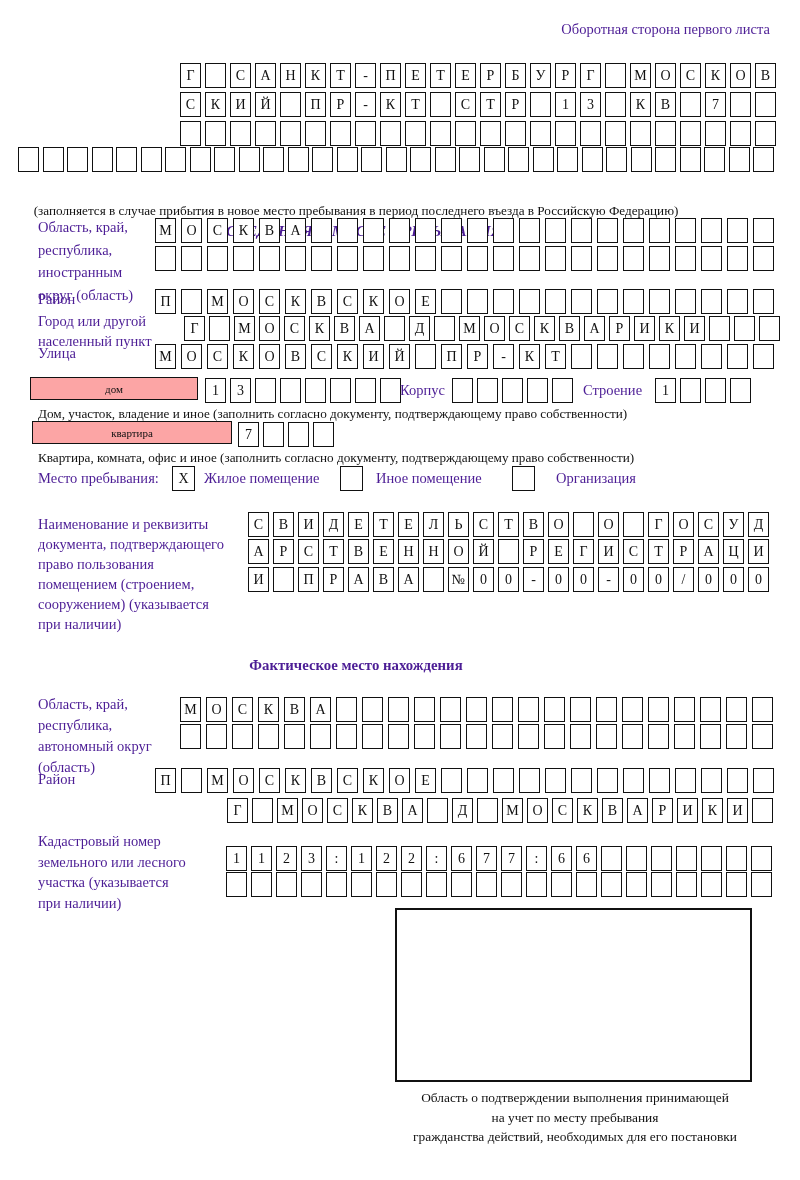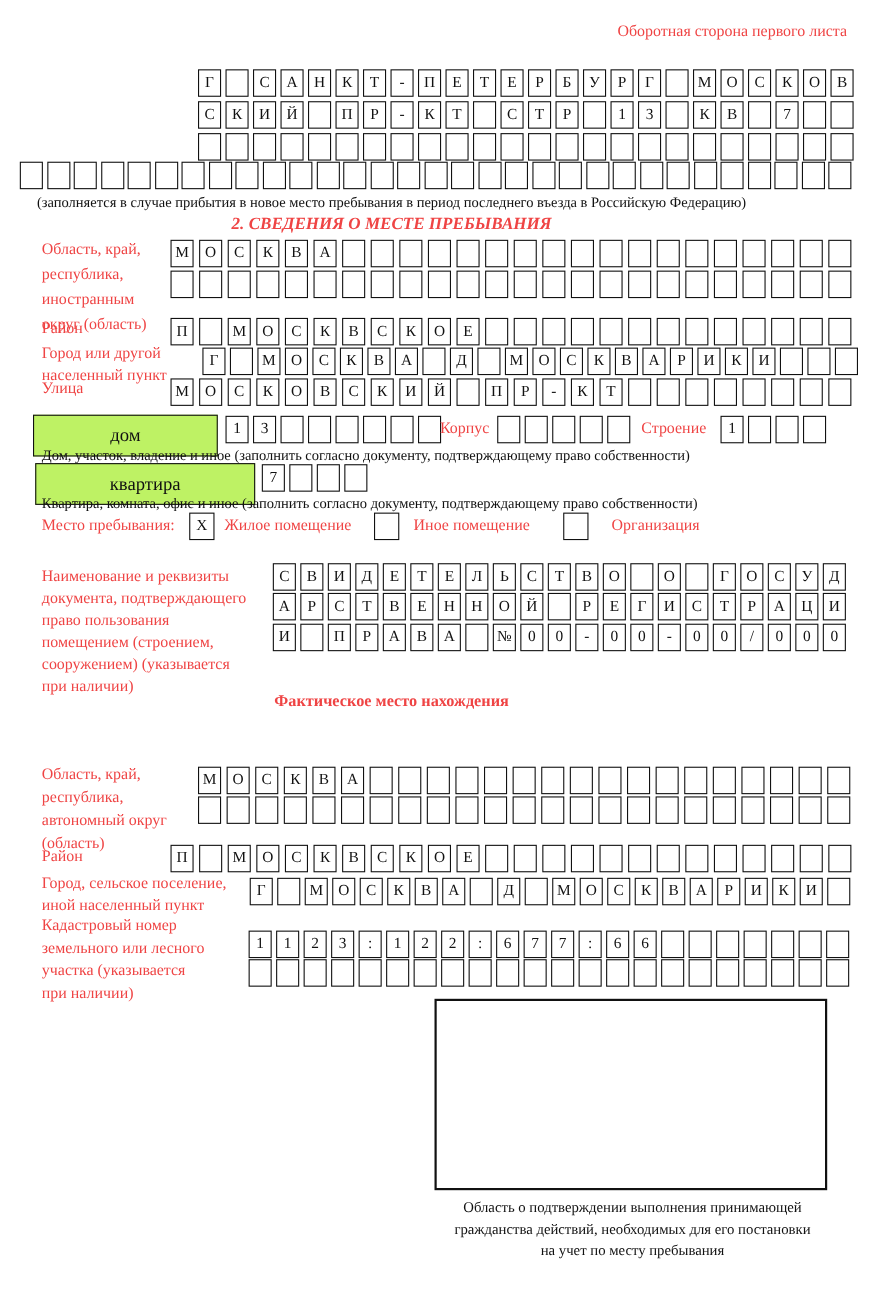--- a/index.html
+++ b/index.html
@@ -1,30 +1,30 @@
 <!DOCTYPE html>
 <html><head>
 <meta charset="utf-8">
 <style>
   html,body{margin:0;padding:0;background:#fff;}
   .form{position:relative;width:800px;height:1180px;background:#fff;overflow:hidden;
         font-family:"Liberation Serif","DejaVu Serif",serif;color:#111;}
   .abs{position:absolute;}
-  .lbl{font-size:14.5px;line-height:19.5px;color:#ef4444;}
+  .lbl{font-size:14.5px;line-height:19.5px;color:#4c1d95;}
   .cap{font-size:13.2px;color:#111;}
-  .center{text-align:center;width:712px;left:0;}
+  .center{text-align:center;width:712px;left:0;margin-top:27px;}
   .bold{font-weight:bold;}
   .crow{position:absolute;display:flex;gap:4px;}
   .crow.g5{gap:5px;}
   .crow.g35{gap:3.5px;}
   .cell{box-sizing:border-box;width:21px;height:25px;border:1.6px solid #111;
         display:flex;align-items:center;justify-content:center;
         font-size:14px;font-family:"Liberation Serif","DejaVu Serif",serif;flex:0 0 auto;background:#fff;}
-  .widebox{position:absolute;box-sizing:border-box;border:1.6px solid #111;height:38px;
-        display:flex;align-items:center;justify-content:center;font-size:17px;background:#bef264;}
+  .widebox{position:absolute;box-sizing:border-box;border:1.6px solid #111;height:23px;
+        display:flex;align-items:center;justify-content:center;font-size:11px;background:#fca5a5;}
   .chk{position:absolute;box-sizing:border-box;width:23px;height:25px;border:1.6px solid #111;
         display:flex;align-items:center;justify-content:center;font-size:14px;background:#fff;}
   .stamp{position:absolute;box-sizing:border-box;border:2px solid #111;background:#fff;}
 </style>
 </head>
 <body>
 
 <div class="form">
 
   <div class="abs lbl" style="top:20px;left:0;width:770px;text-align:right;">Оборотная сторона первого листа</div>
@@ -493,24 +493,20 @@
       <span class="cell"></span>
       <span class="cell"></span>
       <span class="cell"></span>
       <span class="cell"></span>
       <span class="cell"></span>
       <span class="cell"></span>
       <span class="cell"></span>
       <span class="cell"></span>
     </div>
 
-  <div class="abs lbl" style="top:793px;left:38px;line-height:20px;">
-      <div>Город, сельское поселение,</div>
-      <div>иной населенный пункт</div>
-    </div>
   <div class="crow" style="left:227px;top:798px">
       <span class="cell">Г</span>
       <span class="cell"></span>
       <span class="cell">М</span>
       <span class="cell">О</span>
       <span class="cell">С</span>
       <span class="cell">К</span>
       <span class="cell">В</span>
       <span class="cell">А</span>
       <span class="cell"></span>
@@ -580,17 +576,17 @@
       <span class="cell"></span>
       <span class="cell"></span>
       <span class="cell"></span>
       <span class="cell"></span>
       <span class="cell"></span>
     </div>
 
   <div class="stamp" style="left:395px;top:908px;width:357px;height:174px;"></div>
   <div class="abs cap" style="top:1088px;left:385px;width:380px;text-align:center;line-height:19.5px;font-size:13.4px;">
       <div>Область о подтверждении выполнения принимающей</div>
+      <div>на учет по месту пребывания</div>
       <div>гражданства действий, необходимых для его постановки</div>
-      <div>на учет по месту пребывания</div>
     </div>
 
 </div>
 
 </body></html>

